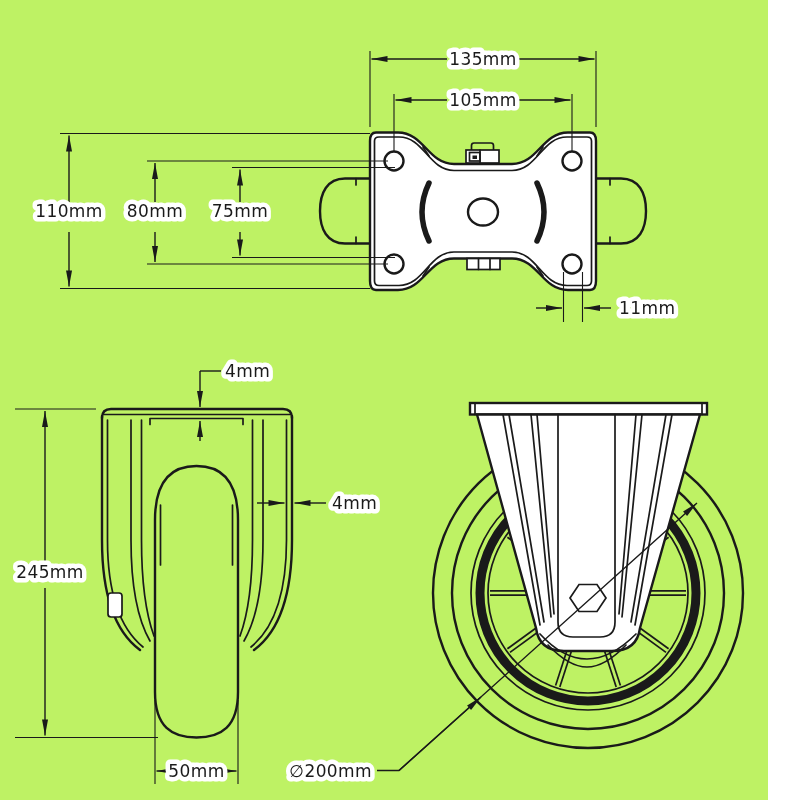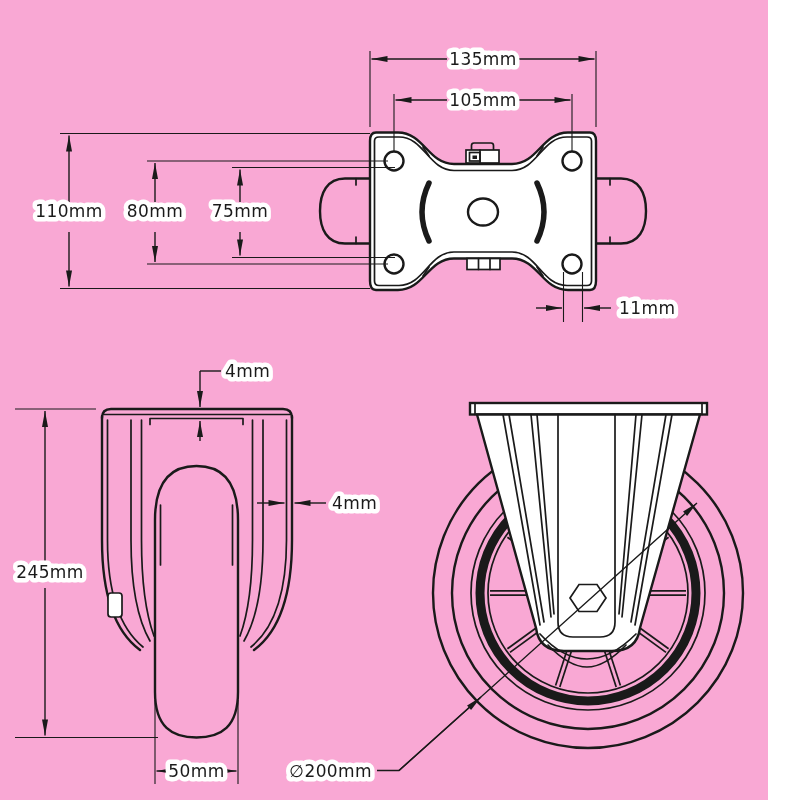--- a/index.html
+++ b/index.html
@@ -1,16 +1,16 @@
 <!DOCTYPE html>
 <html><head>
 <meta charset="utf-8">
 <style>
   html,body{margin:0;padding:0;background:#ffffff;}
-  .canvas{position:relative;width:768px;height:800px;background:#f9a8d4;overflow:hidden;}
+  .canvas{position:relative;width:768px;height:800px;background:#bef264;overflow:hidden;}
   svg{display:block;}
   .dim-text{
     font-family:"DejaVu Sans",sans-serif;
     font-size:17px;
     fill:#1a1a1a;
     letter-spacing:0.4px;
     paint-order:stroke;
     stroke:#ffffff;
     stroke-width:9px;
     stroke-linejoin:round;

